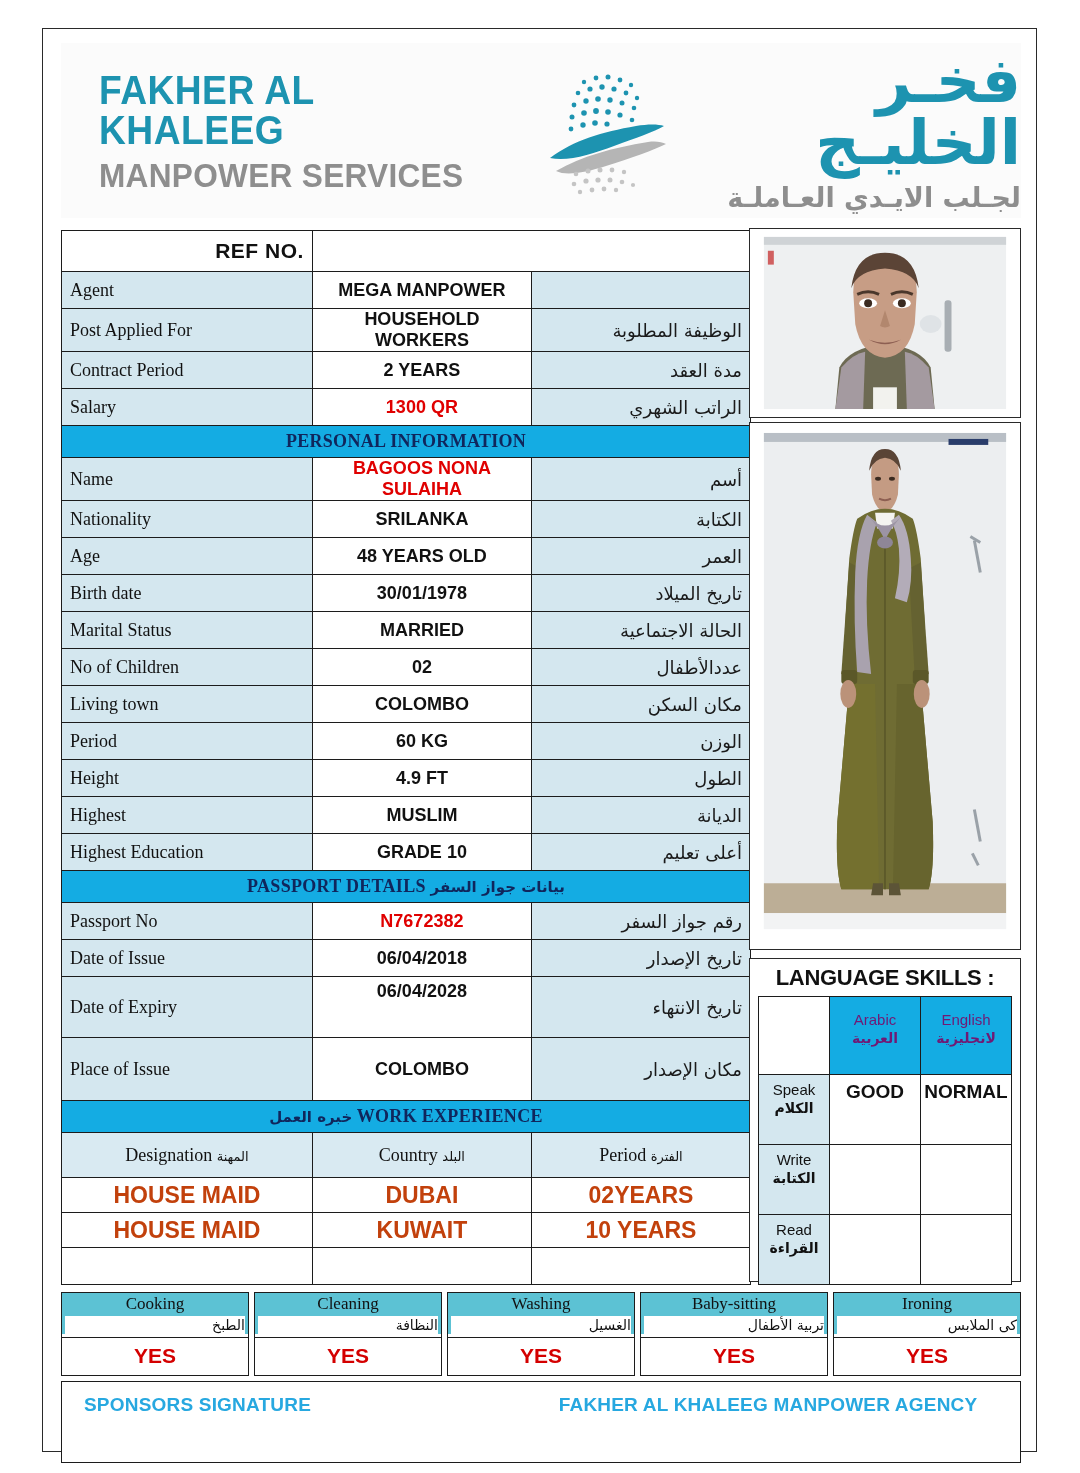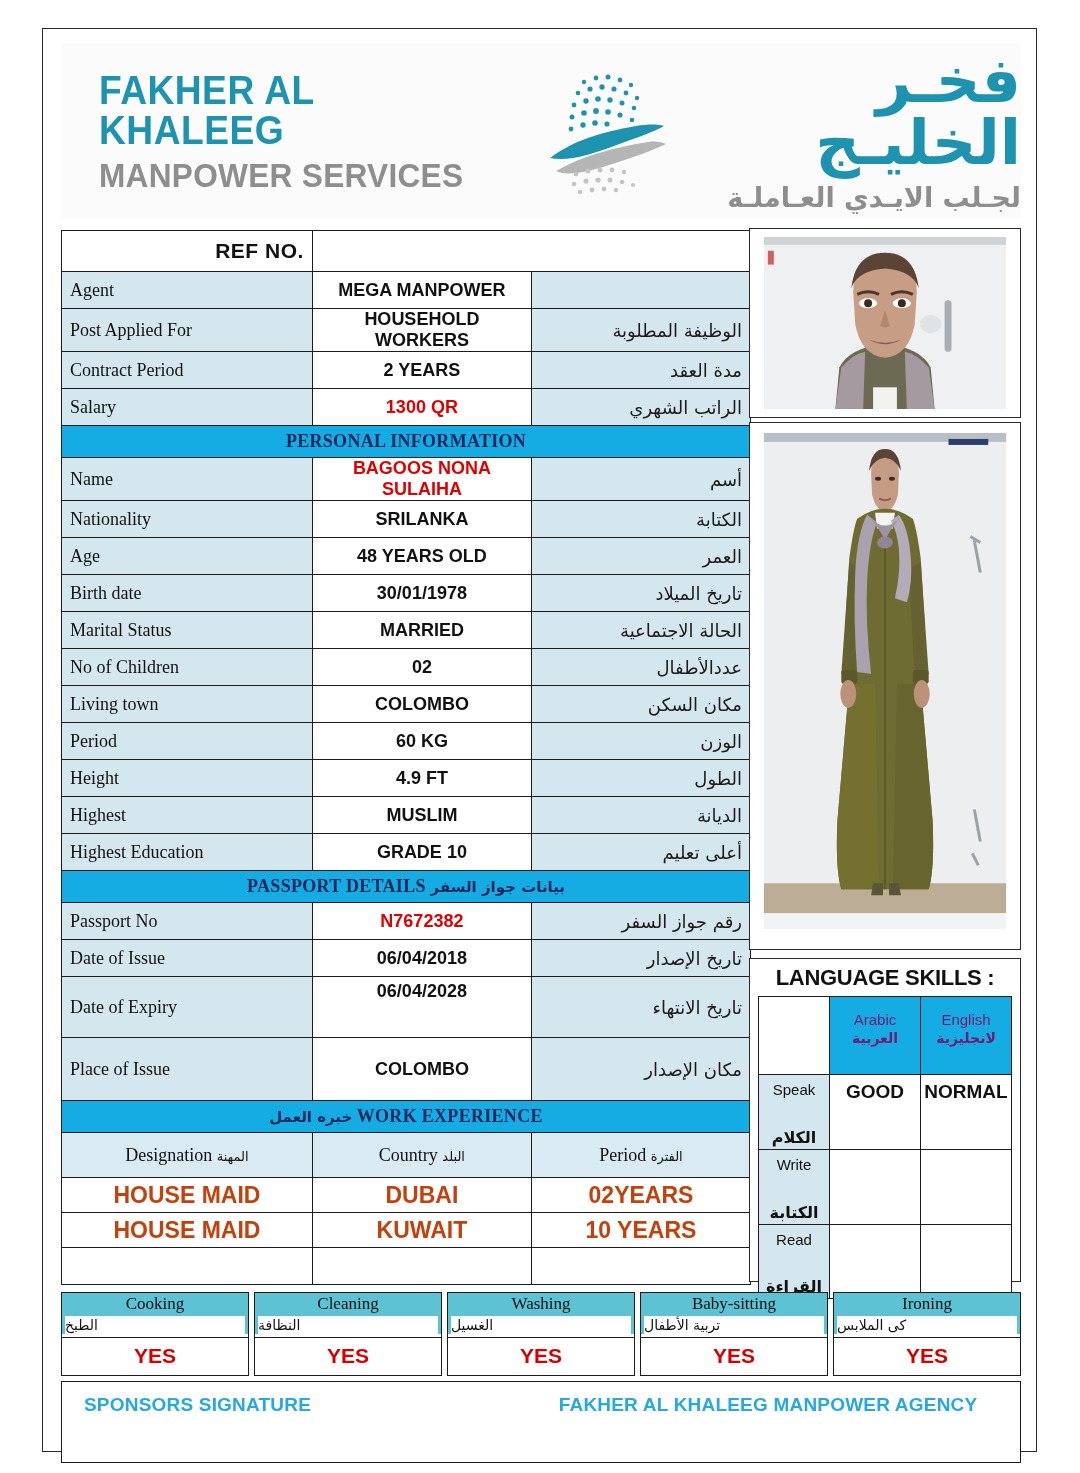--- a/index.html
+++ b/index.html
@@ -244,23 +244,22 @@
     text-align: center;
     font-family: "Liberation Sans", sans-serif;
     font-size: 15px;
     line-height: 1.25;
     padding-top: 6px;
     color: #111;
   }
   .lang-rowlab .ar {
     font-family: "DejaVu Sans", sans-serif;
     font-weight: bold;
-    font-size: 16px;
+    font-size: 14px;
     display: block;
-    margin-top: 28px;
   }
   .lang-val {
     background: #fff;
     text-align: center;
     font-family: "Liberation Sans", sans-serif;
     font-weight: bold;
     font-size: 19px;
     padding-top: 6px;
     color: #111;
   }
@@ -287,21 +286,22 @@
   }
   .skill-en {
     font-family: "Liberation Serif", serif;
     font-size: 17px;
     color: #111;
     line-height: 1.1;
   }
   .skill-ar-wrap {
     background: #ffffff;
     margin: 2px 3px 3px 3px;
-    text-align: left;
+    text-align: right;
+    padding-left: 20px;
   }
   .skill-ar {
     font-family: "DejaVu Sans", sans-serif;
     font-size: 14px;
     color: #111;
     direction: rtl;
   }
   .skill-val {
     text-align: center;
     font-family: "Liberation Sans", sans-serif;

